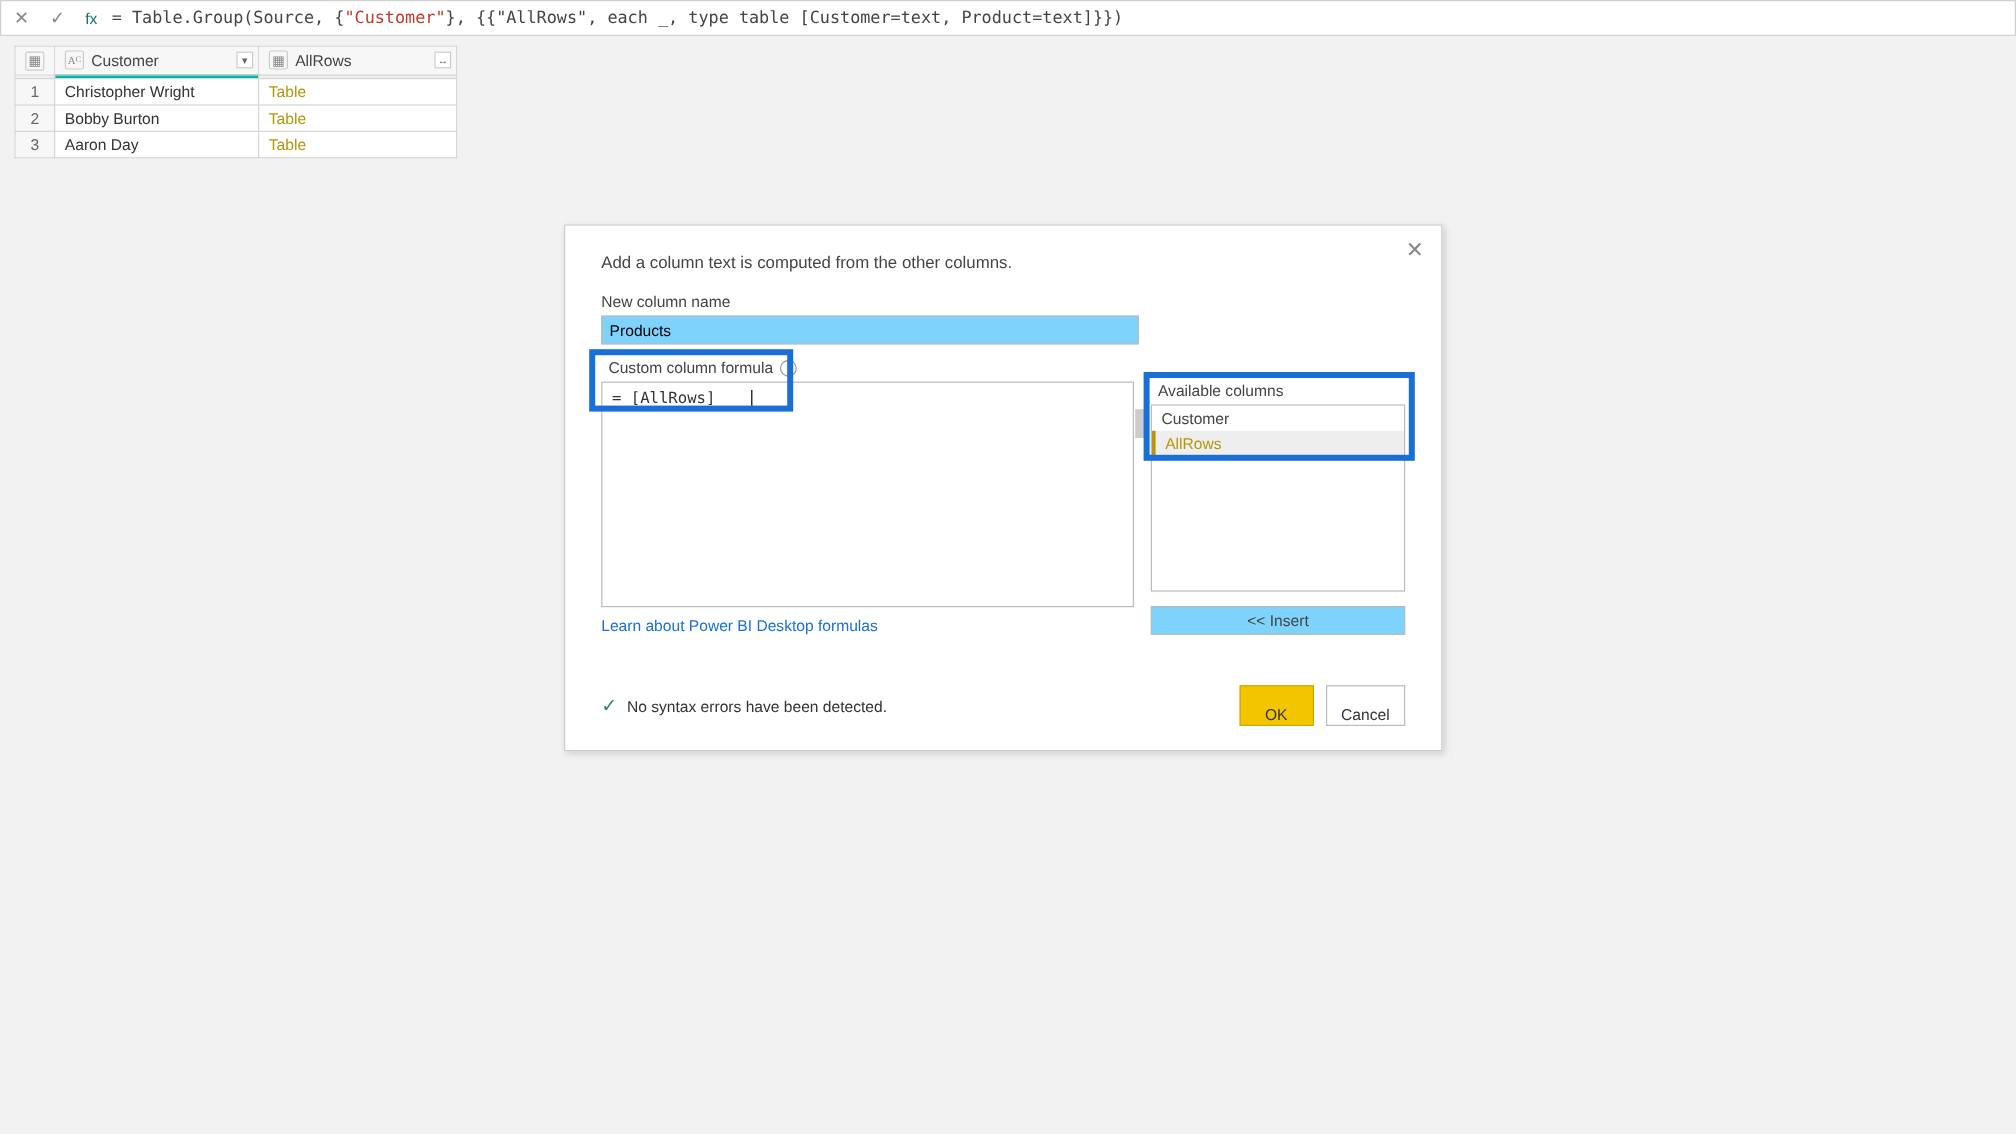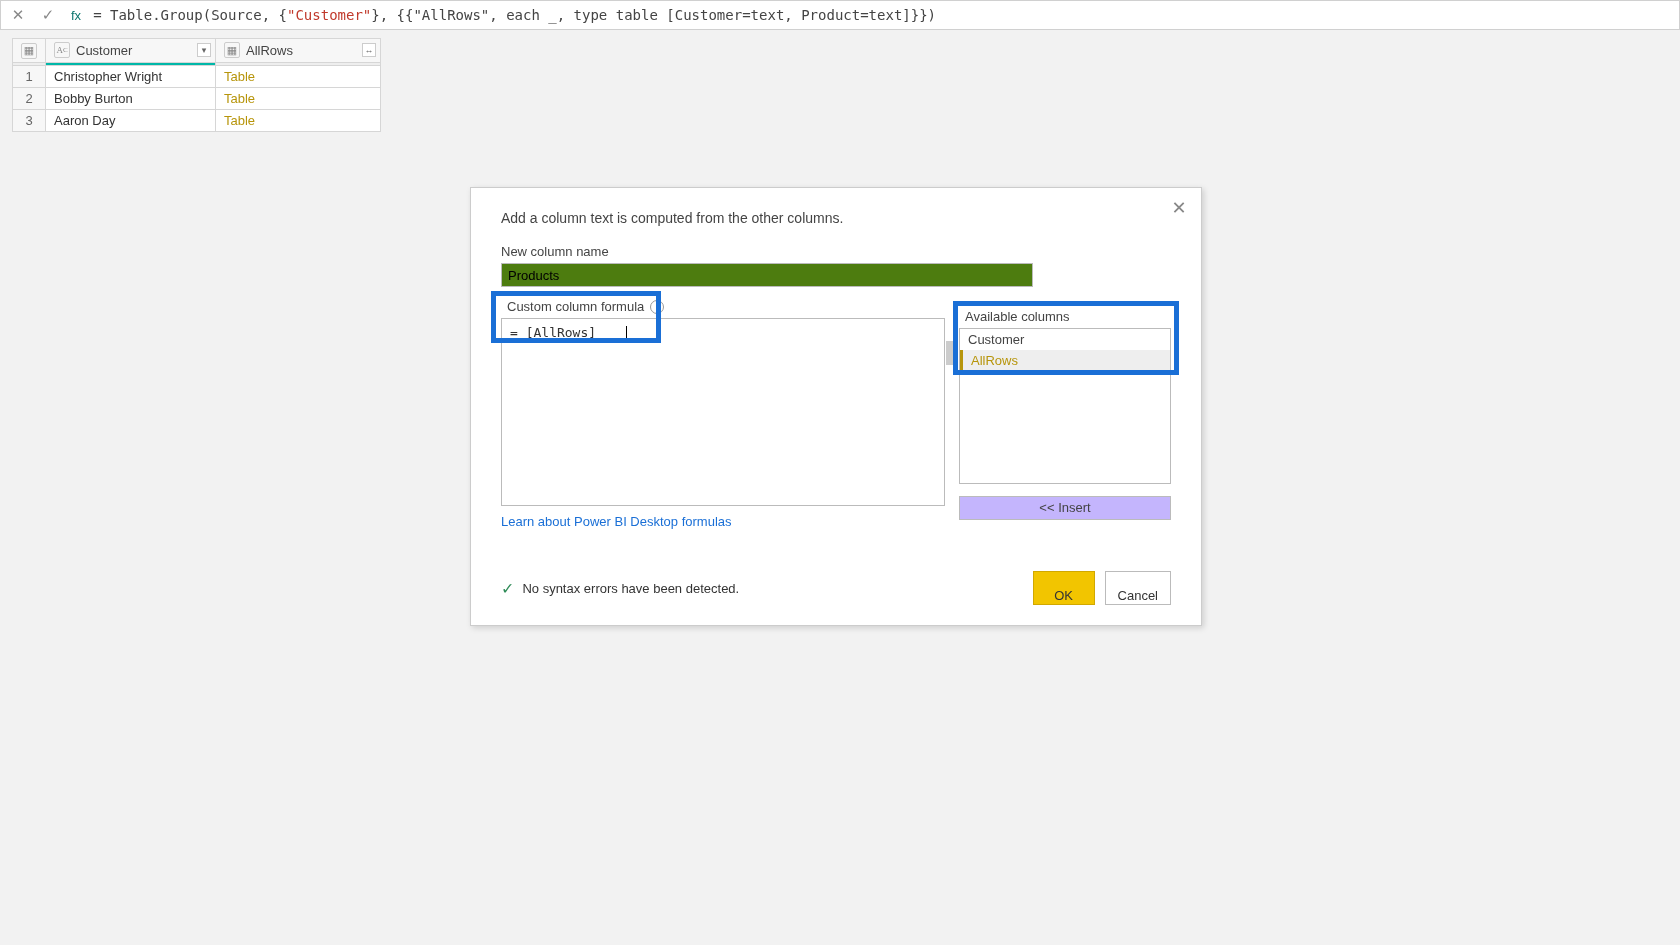--- a/index.html
+++ b/index.html
@@ -129,32 +129,32 @@
   color: #444;
   margin-bottom: 18px;
 }
 .form-label {
   font-size: 13px;
   color: #444;
   margin-bottom: 4px;
   display: block;
 }
 .text-input {
-  width: 532px;
+  width: 448px;
   height: 24px;
   border: 1px solid #bbb;
   padding: 2px 6px;
   font-size: 13px;
-  background: #4d7c0f;
+  background: #7dd3fc;
 }
 .cols-row {
   display: flex;
   gap: 14px;
   margin-top: 8px;
-  align-items: center;
+  align-items: flex-end;
 }
 .formula-block { position: relative; }
 .formula-label-row {
   display: flex;
   align-items: center;
   gap: 6px;
   padding: 4px 6px 4px 6px;
 }
 .info-icon {
   width: 14px; height: 14px;
@@ -234,21 +234,21 @@
   width: 226px;
   height: 74px;
   border: 5px solid #1a6fd6;
   pointer-events: none;
 }
 .insert-btn {
   width: 212px;
   height: 24px;
   margin-top: 12px;
   border: 1px solid #bbb;
-  background: #c4b5fd;
+  background: #7dd3fc;
   font-size: 13px;
   color: #444;
 }
 .learn-link {
   margin-top: 8px;
   font-size: 13px;
   color: #1a6fd6;
 }
 .dialog-footer {
   display: flex;

